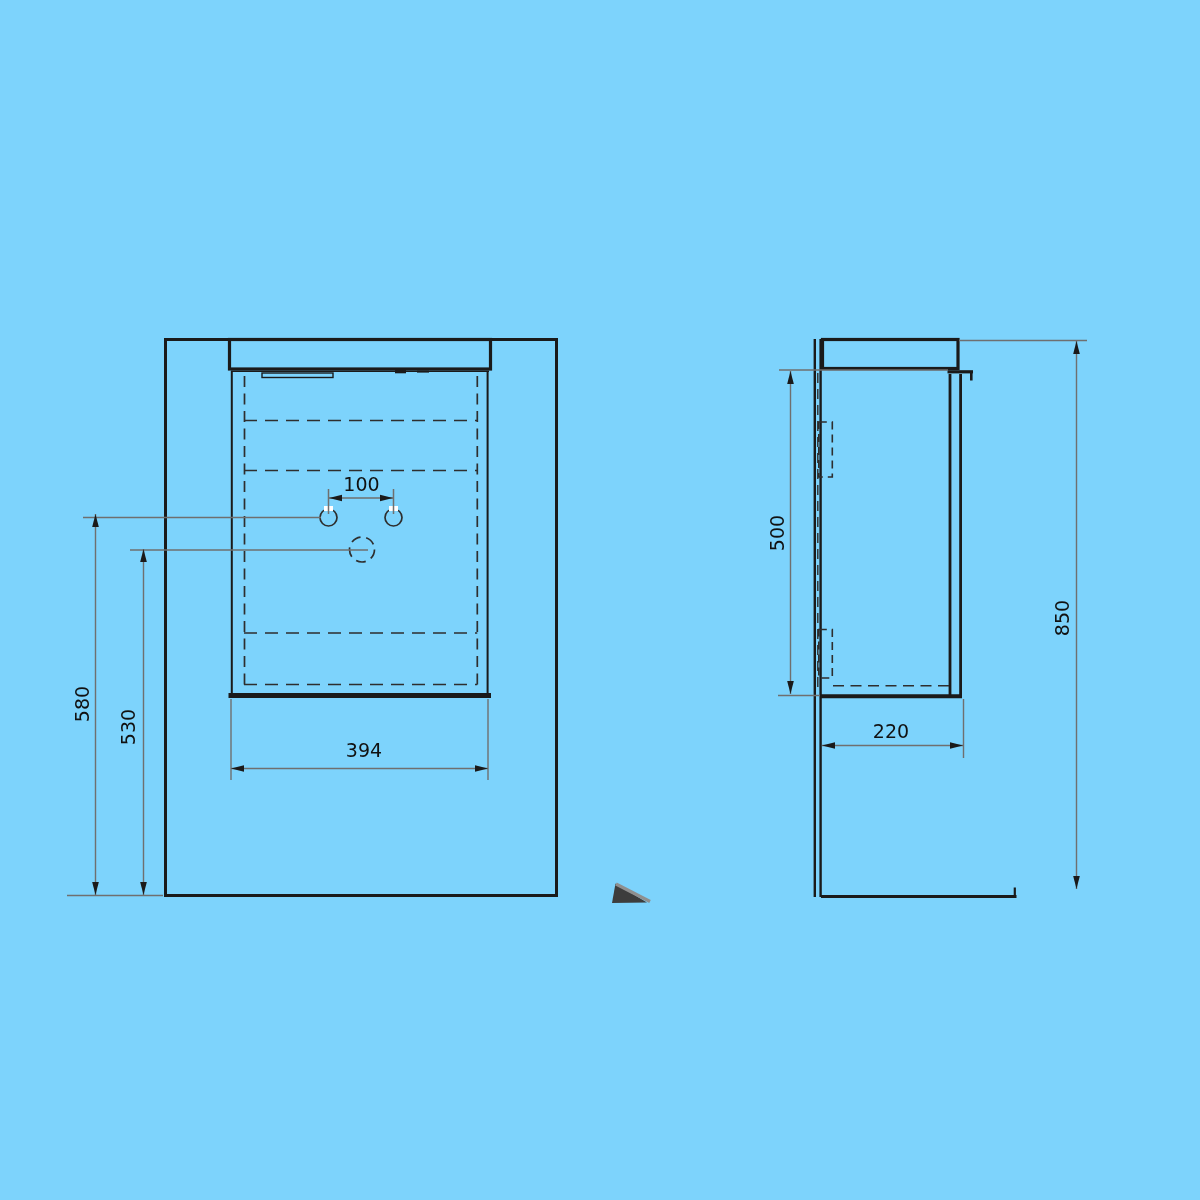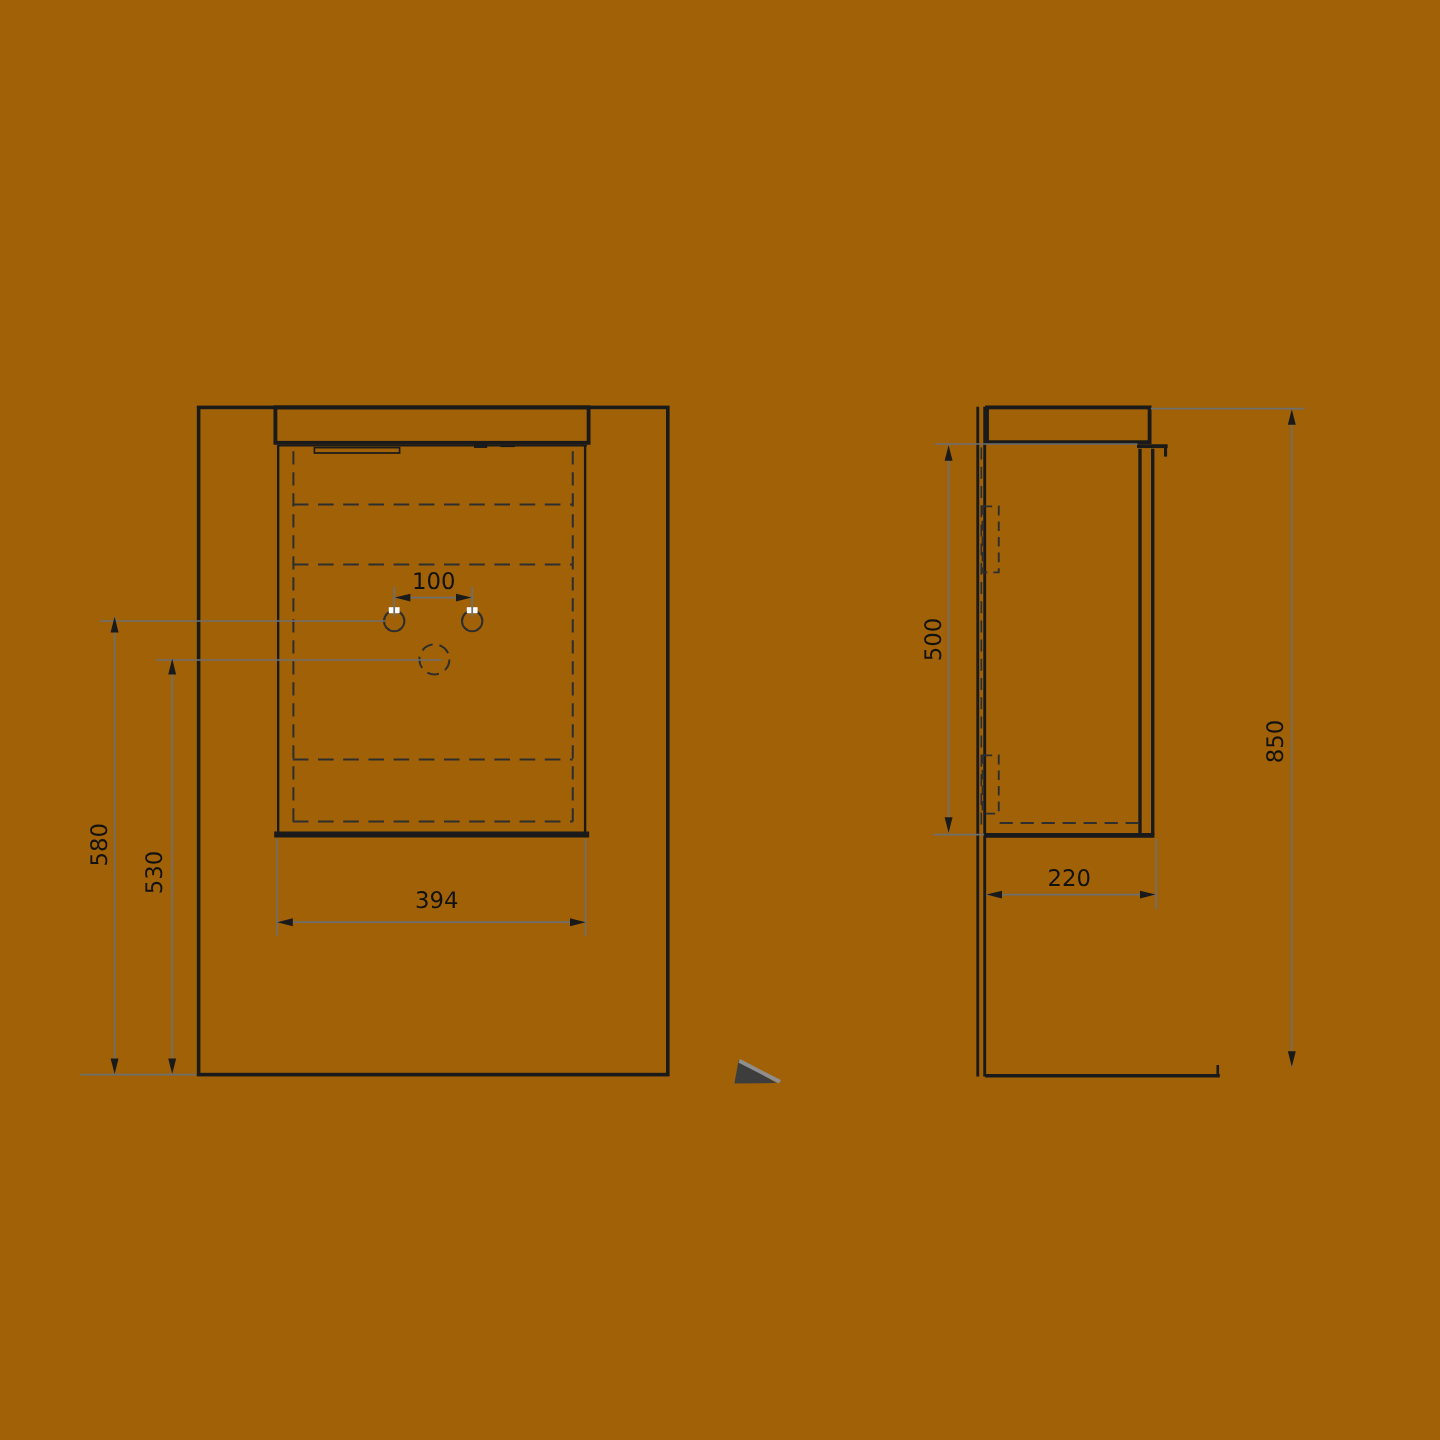--- a/index.html
+++ b/index.html
@@ -1,16 +1,16 @@
 <!DOCTYPE html>
 <html><head>
 <meta charset="utf-8">
 <style>
   html,body{margin:0;padding:0;background:#ffffff;}
-  .stage{position:relative;width:1200px;height:1200px;background:#a16207;overflow:hidden;
+  .stage{position:relative;width:1200px;height:1200px;background:#7dd3fc;overflow:hidden;
          font-family:"DejaVu Sans","Liberation Sans",sans-serif;}
   svg{position:absolute;left:0;top:0;}
   .outline{stroke:#1a1a1a;fill:none;}
   .thin{stroke:#6f6f6f;fill:none;}
   .dashline{stroke:#2e2e2e;fill:none;}
   .arrow{fill:#1a1a1a;stroke:none;}
   text.dim{fill:#111111;font-size:19px;font-family:"DejaVu Sans","Liberation Sans",sans-serif;}
 </style>
 </head>
 <body>

